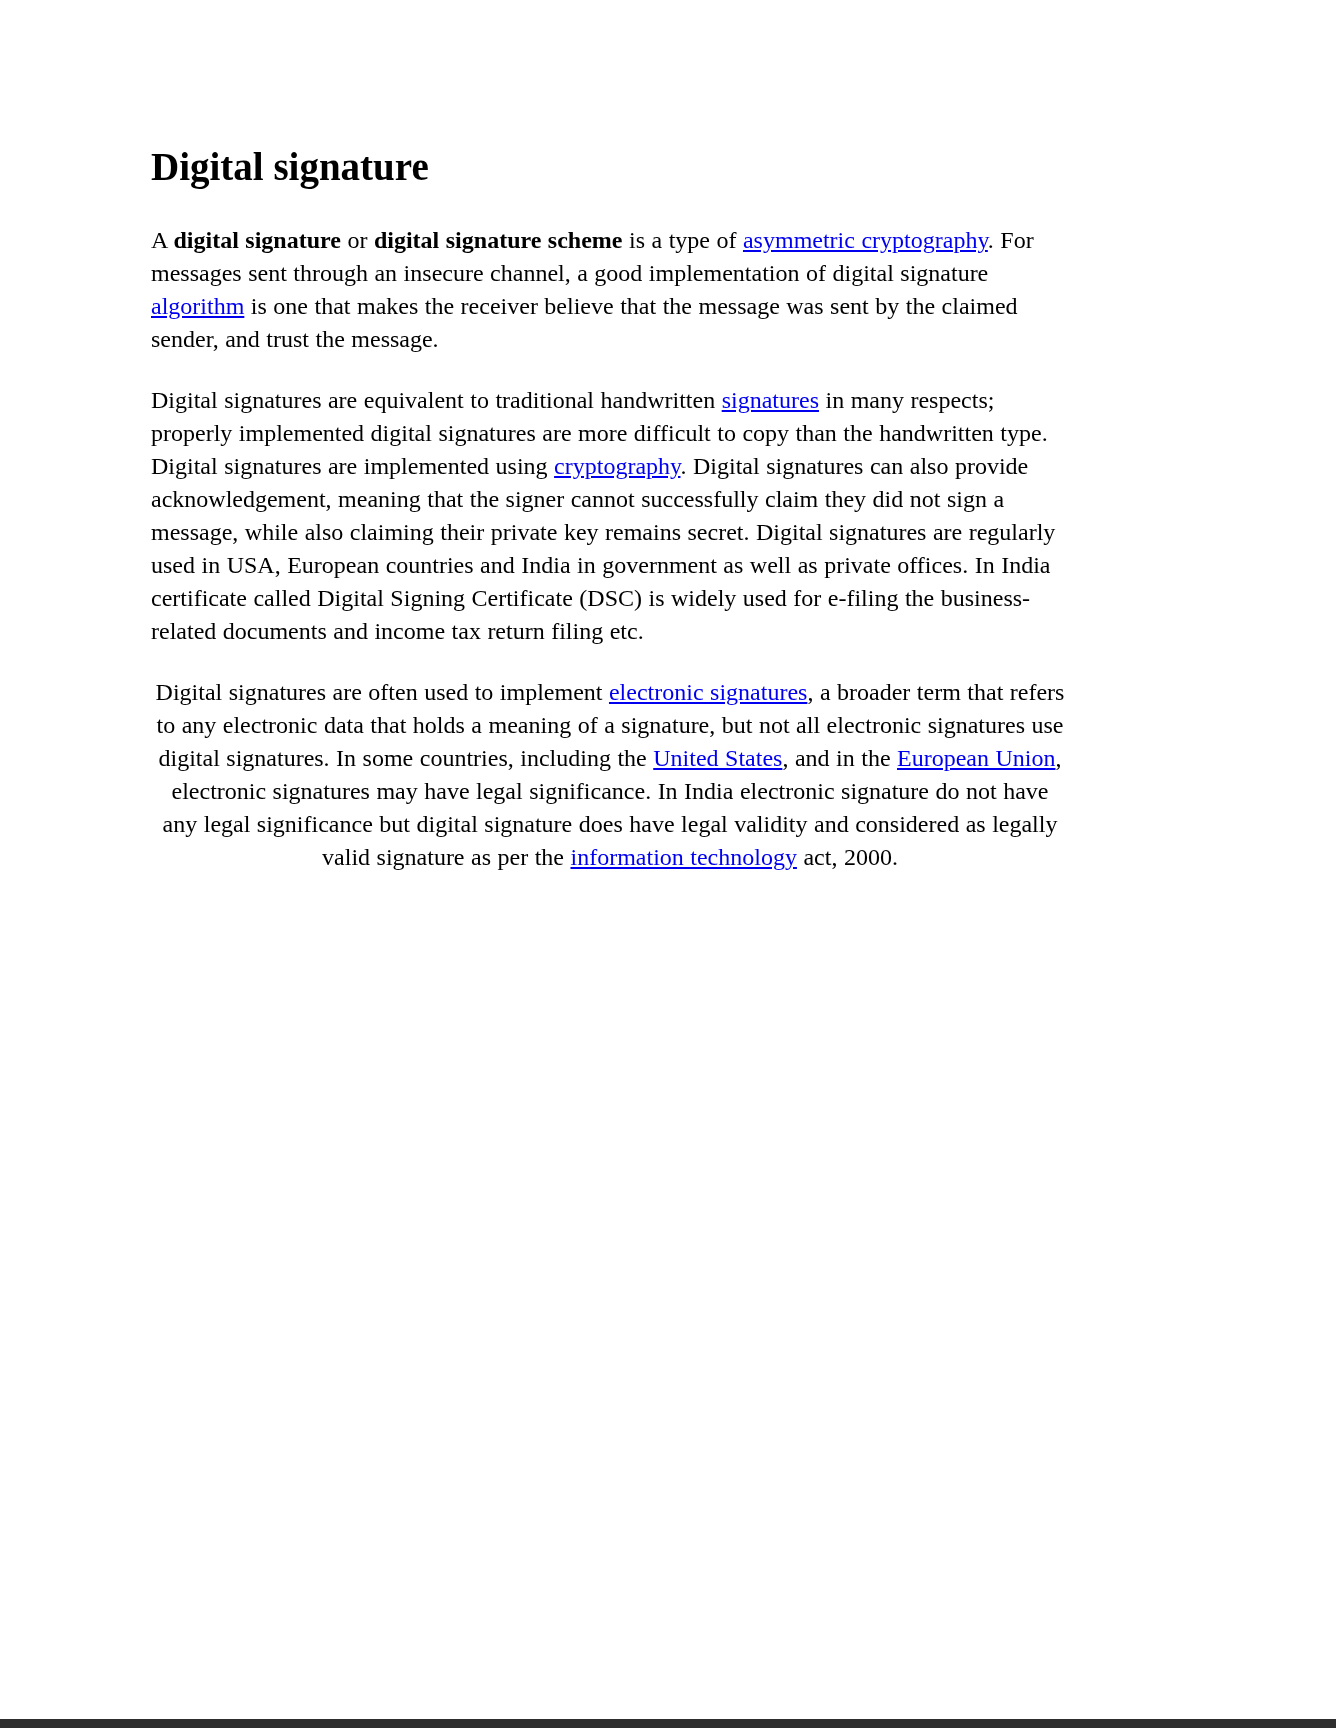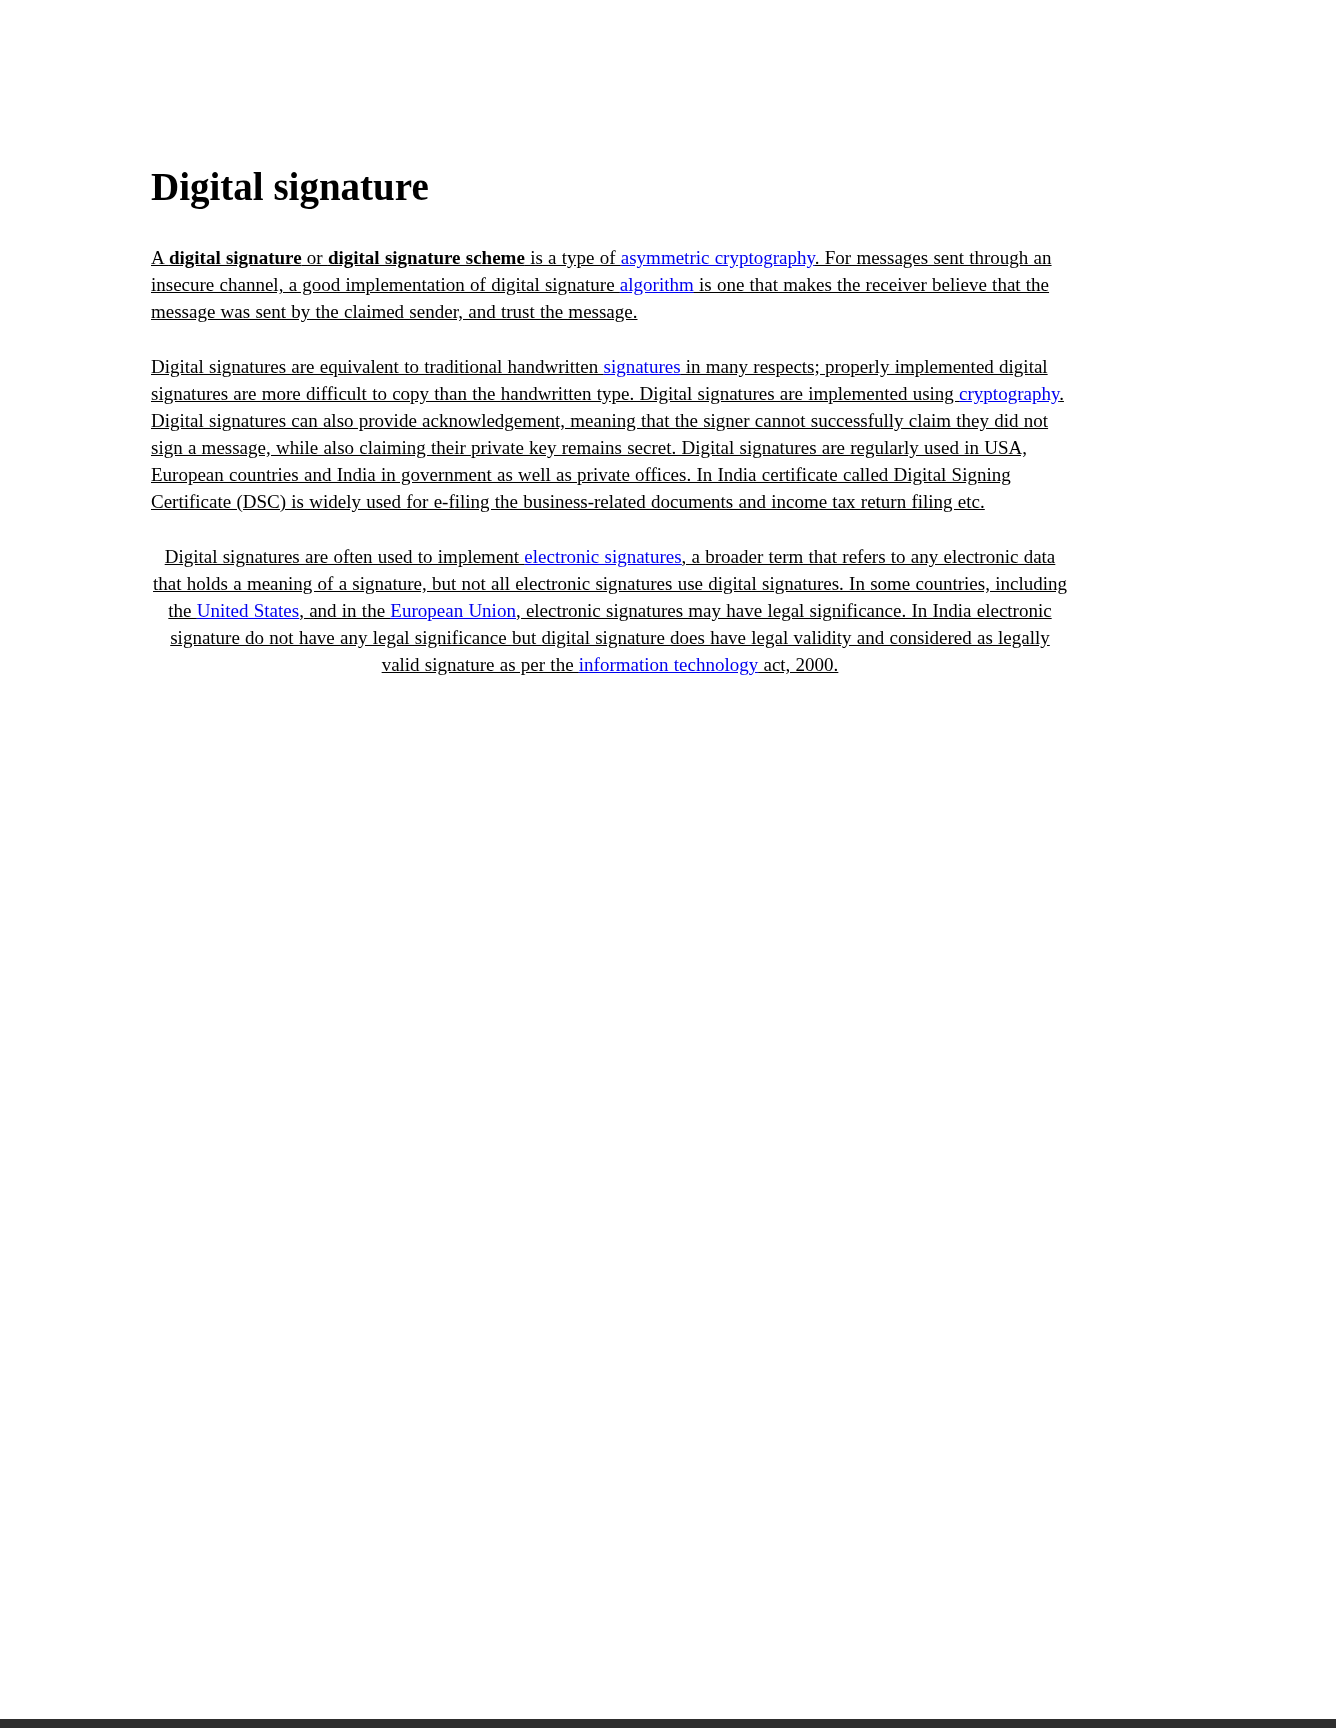--- a/index.html
+++ b/index.html
@@ -12,38 +12,36 @@
     height: 1728px;
     position: relative;
     overflow: hidden;
     font-family: "Liberation Serif", serif;
     color: #000000;
   }
   .page {
     box-sizing: border-box;
     padding: 148px 5px 0 151px;
     width: 1336px;
-    margin-top: 20px;
   }
   h1.doc-title {
     font-family: "Liberation Serif", serif;
     font-size: 39px;
     font-weight: bold;
     line-height: 38px;
     margin: 0 0 38px 0;
     color: #000000;
   }
   .doc-body p {
     width: 918px;
-    font-size: 19px;
-    line-height: 27px;
+    font-size: 24px;
+    line-height: 33px;
     margin: 0 0 28px 0;
     color: #000000;
     word-spacing: 0.5px;
-    text-decoration: underline;
   }
   .doc-body p:last-child {
     margin-bottom: 0;
     text-align: center;
   }
   .doc-body a {
     color: var(--link-color, #0000EE);
     text-decoration: underline;
     cursor: pointer;
   }

